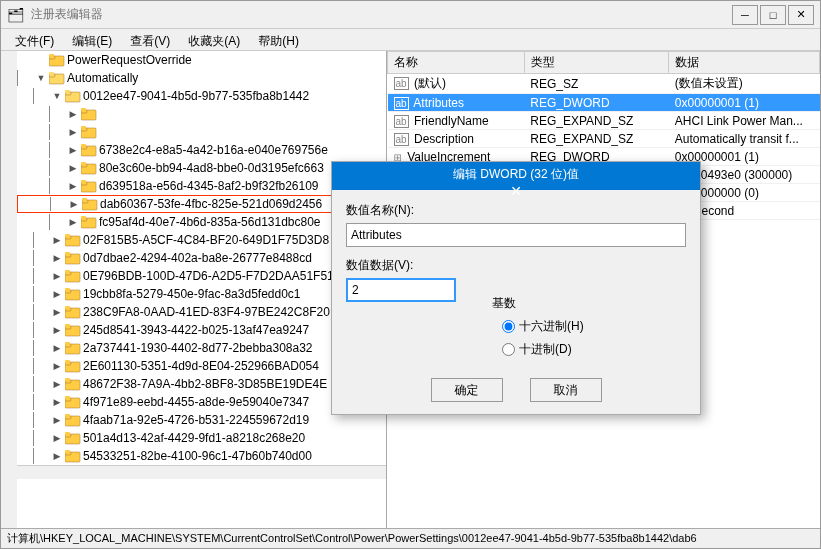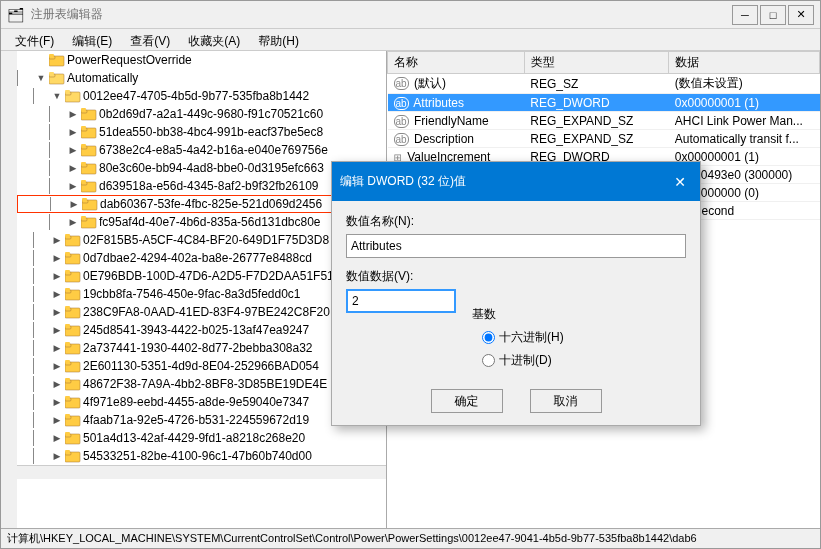--- a/index.html
+++ b/index.html
@@ -158,21 +158,20 @@
       max-width: 120px;
       text-overflow: ellipsis;
     }
     .reg-table tr.selected td { background: #3399ff; color: white; }
     .reg-table tr.selected td .type-icon { color: white; }
 
     .type-icon {
       font-size: 10px;
       color: #666;
       margin-right: 2px;
-      border-radius: 6px;
     }
 
     
     .status-bar {
       background: #f0f0f0;
       border-top: 1px solid #aaa;
       padding: 2px 6px;
       font-size: 11px;
       white-space: nowrap;
       overflow: hidden;
@@ -208,21 +207,22 @@
       left: 330px;
     }
 
     .dialog-title-bar {
       background: #0078d4;
       color: white;
       padding: 4px 8px;
       display: flex;
       align-items: center;
       justify-content: space-between;
-      height: 39px;
+      height: 28px;
+      flex-direction: column;
     }
     .dialog-title-text { font-size: 12px; }
     .dialog-close-btn {
       width: 24px;
       height: 20px;
       background: transparent;
       border: none;
       color: white;
       cursor: pointer;
       font-size: 14px;
@@ -245,21 +245,21 @@
       height: 24px;
       border: 1px solid #999;
       padding: 2px 4px;
       font-size: 12px;
       background: white;
       margin-bottom: 10px;
     }
 
     .dialog-row {
       display: flex;
-      gap: 0;
+      gap: 20px;
     }
 
     .dialog-input-small {
       width: 110px;
       height: 24px;
       border: 2px solid #3399ff;
       padding: 2px 4px;
       font-size: 12px;
       background: white;
     }
@@ -364,45 +364,43 @@
         </div>
         <div class="tree-item">
           <span class="tree-indent"></span>
           <span class="tree-indent" style="border-left: 1px solid rgb(136, 136, 136); height: 100%;"></span>
           <span class="tree-expander">▼</span>
           <span class="folder-icon"><svg viewBox="0 0 16 14" xmlns="http://www.w3.org/2000/svg">
     <rect x="0" y="3" width="15" height="10" rx="1" fill="#ffd966" stroke="#a07030" stroke-width="0.5"></rect>
     <rect x="0" y="3" width="6" height="3" rx="1" fill="#ffd966" stroke="#a07030" stroke-width="0.5"></rect>
     <rect x="0" y="1" width="5" height="3" rx="1" fill="#ffd966"></rect>
   </svg></span>
-          <span class="tree-label">0012ee47-4705-4b5d-9b77-535fba8b1442</span>
-        </div>
-        <div class="tree-item">
-          <span class="tree-indent"></span>
-          <span class="tree-indent"></span>
-          <span class="tree-indent" style="border-left: 1px solid rgb(136, 136, 136); height: 100%;"></span>
-          <span class="tree-expander">▶</span>
-          <span class="folder-icon"><svg viewBox="0 0 16 14" xmlns="http://www.w3.org/2000/svg">
-    <rect x="0" y="3" width="15" height="10" rx="1" fill="#ffcc44" stroke="#a07030" stroke-width="0.5"></rect>
-    <rect x="0" y="3" width="6" height="3" rx="1" fill="#ffcc44" stroke="#a07030" stroke-width="0.5"></rect>
-    <rect x="0" y="1" width="5" height="3" rx="1" fill="#ffcc44"></rect>
-  </svg></span>
-          <span class="tree-label">0b2d69d7-a2a1-449c-9680-f91c70521c60</span>
-        </div>
-        <div class="tree-item">
-          <span class="tree-indent"></span>
-          <span class="tree-indent"></span>
-          <span class="tree-indent" style="border-left: 1px solid rgb(136, 136, 136); height: 100%;"></span>
-          <span class="tree-expander">▶</span>
-          <span class="folder-icon"><svg viewBox="0 0 16 14" xmlns="http://www.w3.org/2000/svg">
-    <rect x="0" y="3" width="15" height="10" rx="1" fill="#ffcc44" stroke="#a07030" stroke-width="0.5"></rect>
-    <rect x="0" y="3" width="6" height="3" rx="1" fill="#ffcc44" stroke="#a07030" stroke-width="0.5"></rect>
-    <rect x="0" y="1" width="5" height="3" rx="1" fill="#ffcc44"></rect>
-  </svg></span>
-          <span class="tree-label">51dea550-bb38-4bc4-991b-eacf37be5ec8</span>
+          <span class="tree-label">0012ee47-9041-4b5d-9b77-535fba8b1442</span>
+        </div>
+        <div class="tree-item">
+          <span class="tree-indent"></span>
+          <span class="tree-indent"></span>
+          <span class="tree-indent" style="border-left: 1px solid rgb(136, 136, 136); height: 100%;"></span>
+          <span class="tree-expander">▶</span>
+          <span class="folder-icon"><svg viewBox="0 0 16 14" xmlns="http://www.w3.org/2000/svg">
+    <rect x="0" y="3" width="15" height="10" rx="1" fill="#ffcc44" stroke="#a07030" stroke-width="0.5"></rect>
+    <rect x="0" y="3" width="6" height="3" rx="1" fill="#ffcc44" stroke="#a07030" stroke-width="0.5"></rect>
+    <rect x="0" y="1" width="5" height="3" rx="1" fill="#ffcc44"></rect>
+  </svg></span>
+        </div>
+        <div class="tree-item">
+          <span class="tree-indent"></span>
+          <span class="tree-indent"></span>
+          <span class="tree-indent" style="border-left: 1px solid rgb(136, 136, 136); height: 100%;"></span>
+          <span class="tree-expander">▶</span>
+          <span class="folder-icon"><svg viewBox="0 0 16 14" xmlns="http://www.w3.org/2000/svg">
+    <rect x="0" y="3" width="15" height="10" rx="1" fill="#ffcc44" stroke="#a07030" stroke-width="0.5"></rect>
+    <rect x="0" y="3" width="6" height="3" rx="1" fill="#ffcc44" stroke="#a07030" stroke-width="0.5"></rect>
+    <rect x="0" y="1" width="5" height="3" rx="1" fill="#ffcc44"></rect>
+  </svg></span>
         </div>
         <div class="tree-item">
           <span class="tree-indent"></span>
           <span class="tree-indent"></span>
           <span class="tree-indent" style="border-left: 1px solid rgb(136, 136, 136); height: 100%;"></span>
           <span class="tree-expander">▶</span>
           <span class="folder-icon"><svg viewBox="0 0 16 14" xmlns="http://www.w3.org/2000/svg">
     <rect x="0" y="3" width="15" height="10" rx="1" fill="#ffcc44" stroke="#a07030" stroke-width="0.5"></rect>
     <rect x="0" y="3" width="6" height="3" rx="1" fill="#ffcc44" stroke="#a07030" stroke-width="0.5"></rect>
     <rect x="0" y="1" width="5" height="3" rx="1" fill="#ffcc44"></rect>
@@ -492,21 +490,21 @@
         </div>
         <div class="tree-item">
           <span class="tree-indent"></span>
           <span class="tree-indent" style="border-left: 1px solid rgb(136, 136, 136); height: 100%;"></span>
           <span class="tree-expander">▶</span>
           <span class="folder-icon"><svg viewBox="0 0 16 14" xmlns="http://www.w3.org/2000/svg">
     <rect x="0" y="3" width="15" height="10" rx="1" fill="#ffcc44" stroke="#a07030" stroke-width="0.5"></rect>
     <rect x="0" y="3" width="6" height="3" rx="1" fill="#ffcc44" stroke="#a07030" stroke-width="0.5"></rect>
     <rect x="0" y="1" width="5" height="3" rx="1" fill="#ffcc44"></rect>
   </svg></span>
-          <span class="tree-label">19cbb8fa-7546-450e-9fac-8a3d5fedd0c1</span>
+          <span class="tree-label">19cbb8fa-5279-450e-9fac-8a3d5fedd0c1</span>
         </div>
         <div class="tree-item">
           <span class="tree-indent"></span>
           <span class="tree-indent" style="border-left: 1px solid rgb(136, 136, 136); height: 100%;"></span>
           <span class="tree-expander">▶</span>
           <span class="folder-icon"><svg viewBox="0 0 16 14" xmlns="http://www.w3.org/2000/svg">
     <rect x="0" y="3" width="15" height="10" rx="1" fill="#ffcc44" stroke="#a07030" stroke-width="0.5"></rect>
     <rect x="0" y="3" width="6" height="3" rx="1" fill="#ffcc44" stroke="#a07030" stroke-width="0.5"></rect>
     <rect x="0" y="1" width="5" height="3" rx="1" fill="#ffcc44"></rect>
   </svg></span>

